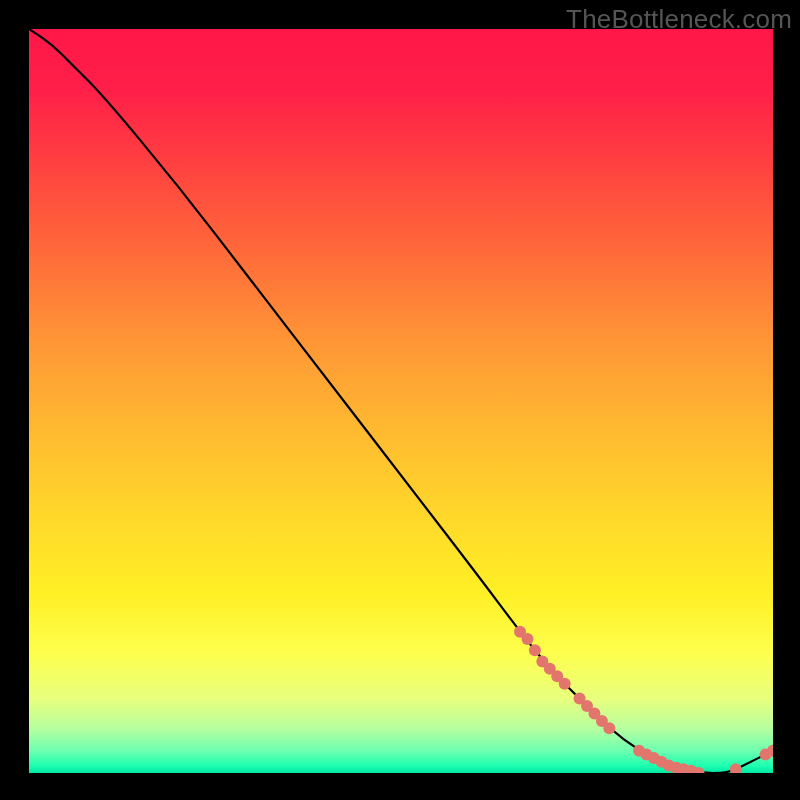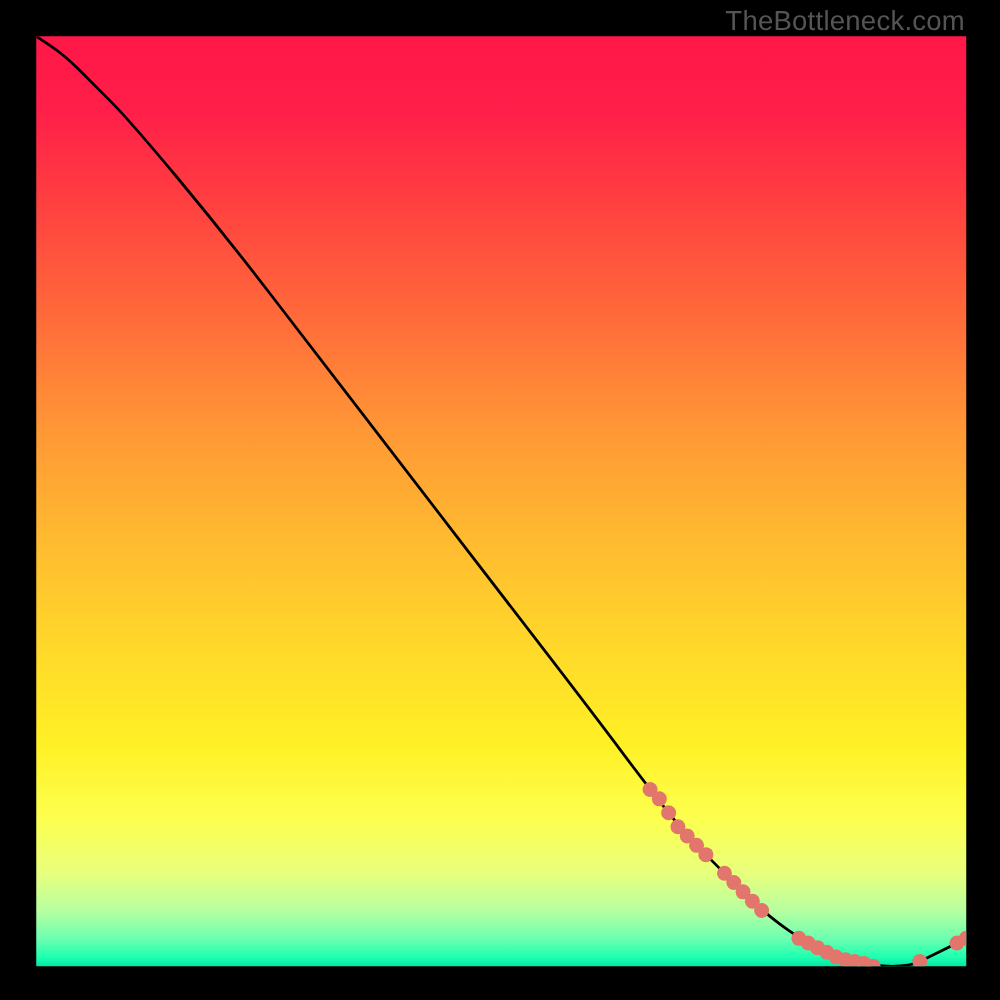--- a/index.html
+++ b/index.html
@@ -13,23 +13,23 @@
   }
   .frame {
     position: relative;
     width: 800px;
     height: 800px;
     background: #000;
   }
   .watermark {
     position: absolute;
     top: 4px;
-    right: 28px;
+    right: 8px;
     color: #555;
-    font-size: 22px;
+    font-size: 26px;
     font-weight: 500;
     letter-spacing: 0.2px;
     z-index: 3;
   }
   .plot-area {
     position: absolute;
     left: 29px;
     top: 29px;
     width: 744px;
     height: 744px;

